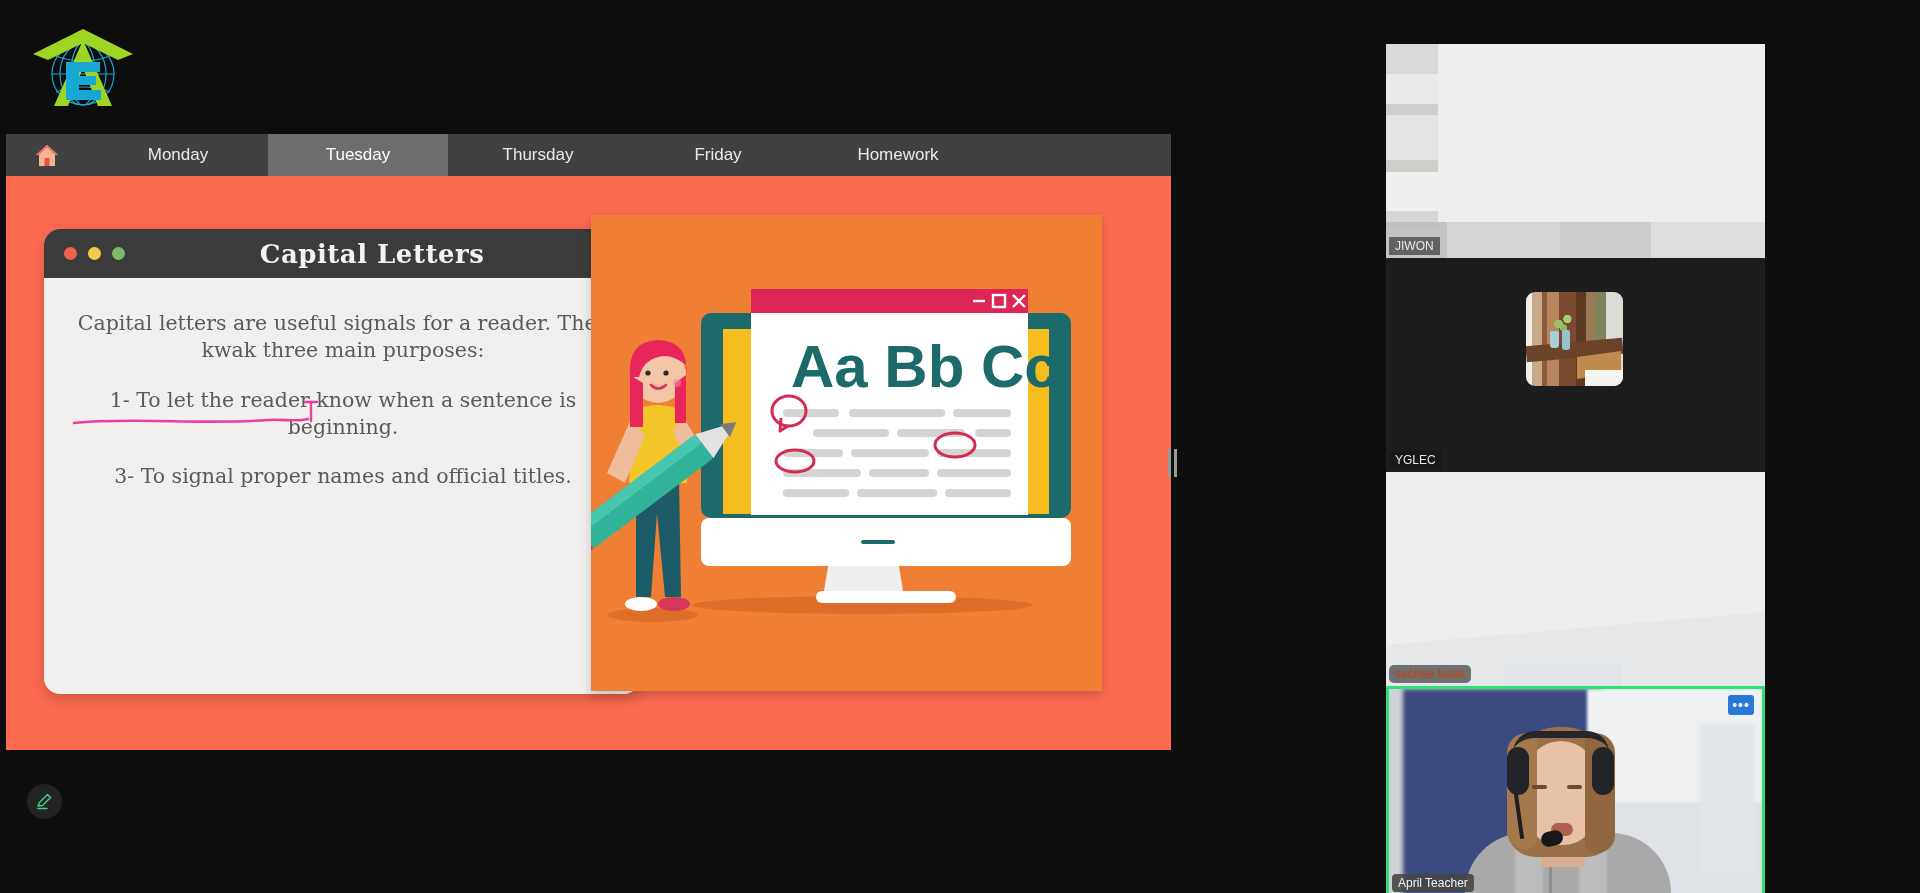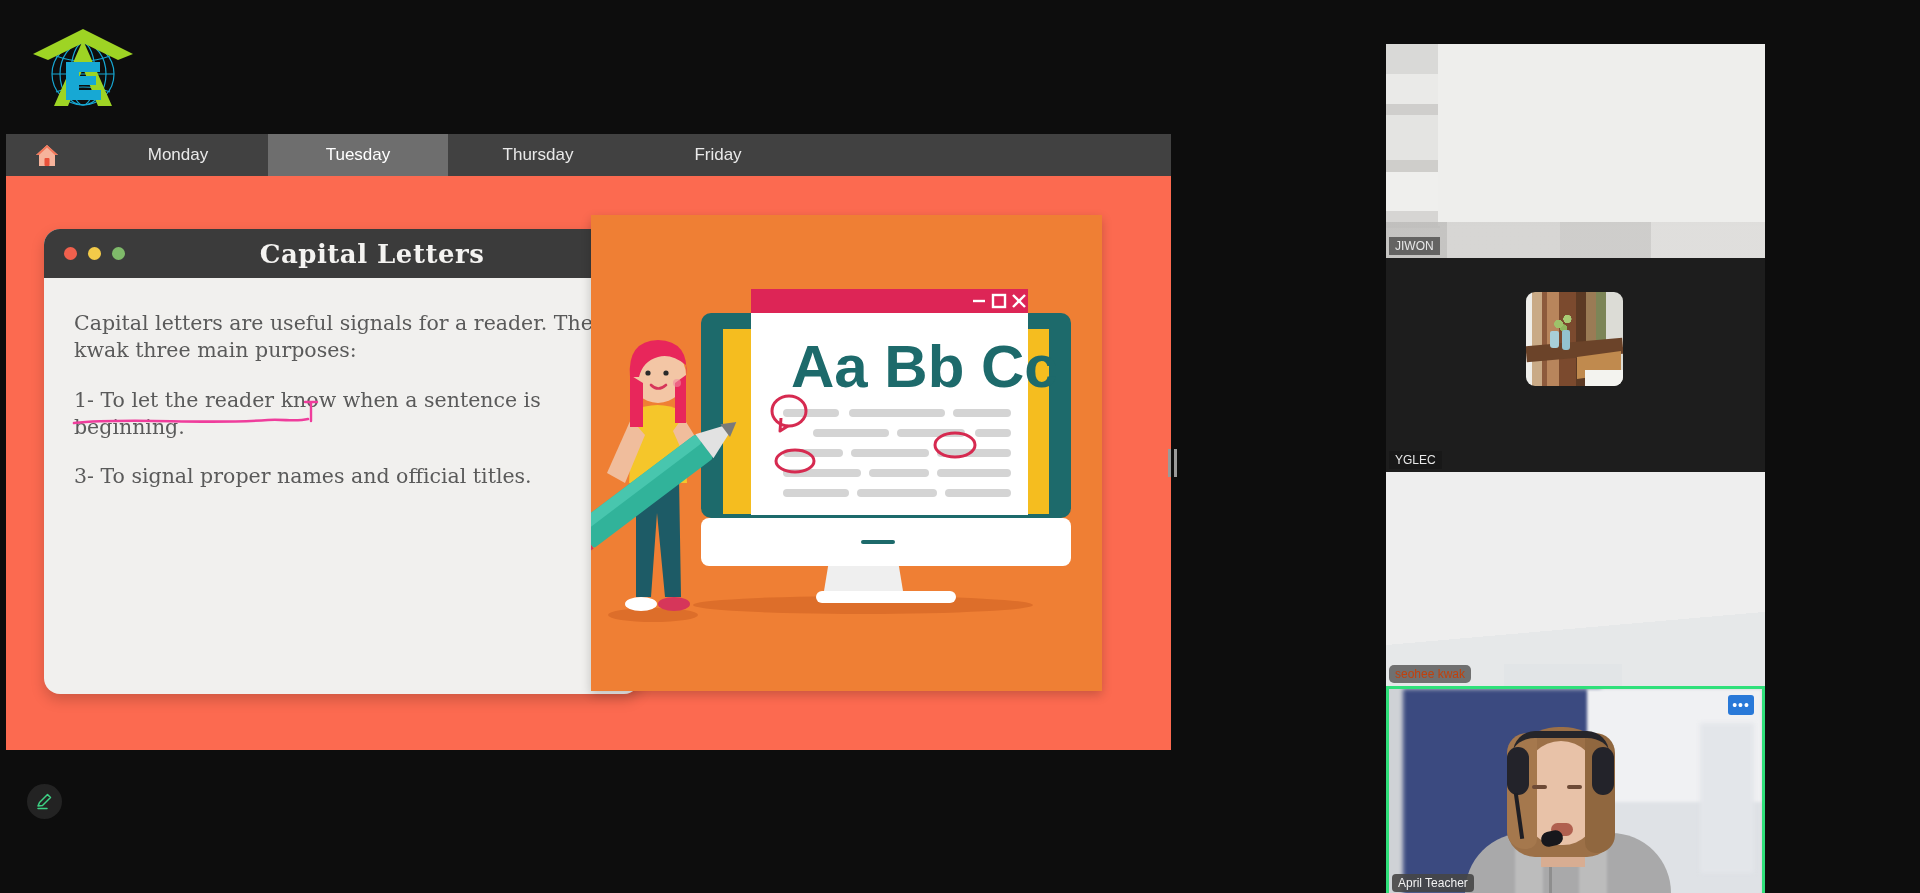--- a/index.html
+++ b/index.html
@@ -56,20 +56,21 @@
   }
 
   
   .note-card {
     position: absolute; left: 38px; top: 53px;
     width: 596px; height: 465px;
     background: #f1f0ee;
     border-radius: 16px;
     box-shadow: 0 6px 14px rgba(0,0,0,.18);
     overflow: hidden;
+    text-align: center;
   }
   .note-head {
     height: 49px; background: #3b3b3b;
     display: flex; align-items: center;
     position: relative;
   }
   .dots { display: flex; gap: 11px; margin-left: 20px; }
   .dot { width: 13px; height: 13px; border-radius: 50%; }
   .dot.red { background: #f0604d; }
   .dot.yellow { background: #f2ca49; }
@@ -381,20 +382,23 @@
           <span>Monday</span>
         </div>
       <div class="tab day active">
           <span>Tuesday</span>
         </div>
       <div class="tab day">
           <span>Thursday</span>
         </div>
       <div class="tab day">
           <span>Friday</span>
+        </div>
+      <div class="tab day">
+          <span>Homework</span>
         </div>
     </div>
 
     <div class="slide">
 
       <div class="note-card">
         <div class="note-head">
           <div class="dots">
             <span class="dot red"></span>
             <span class="dot yellow"></span>

